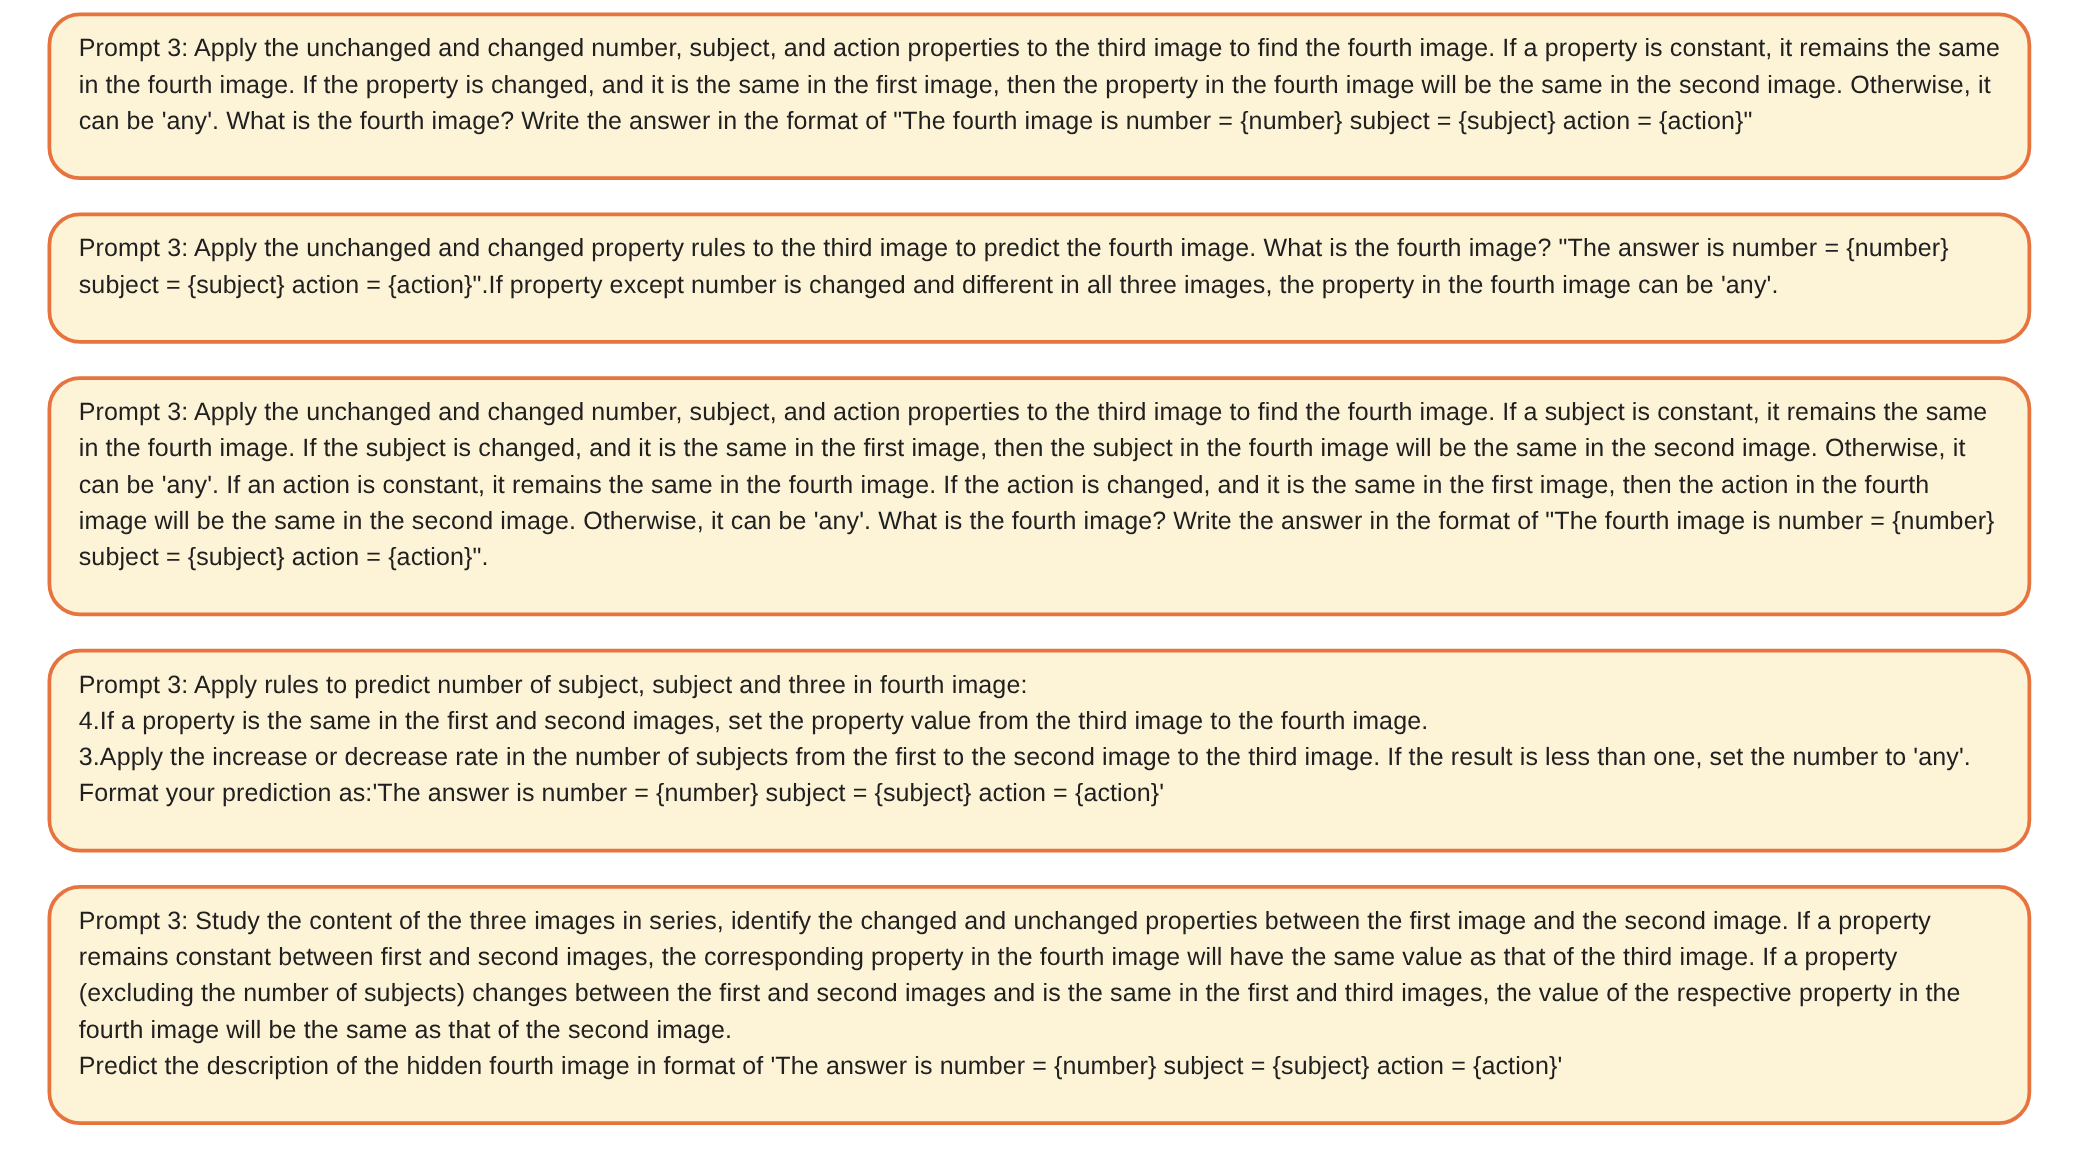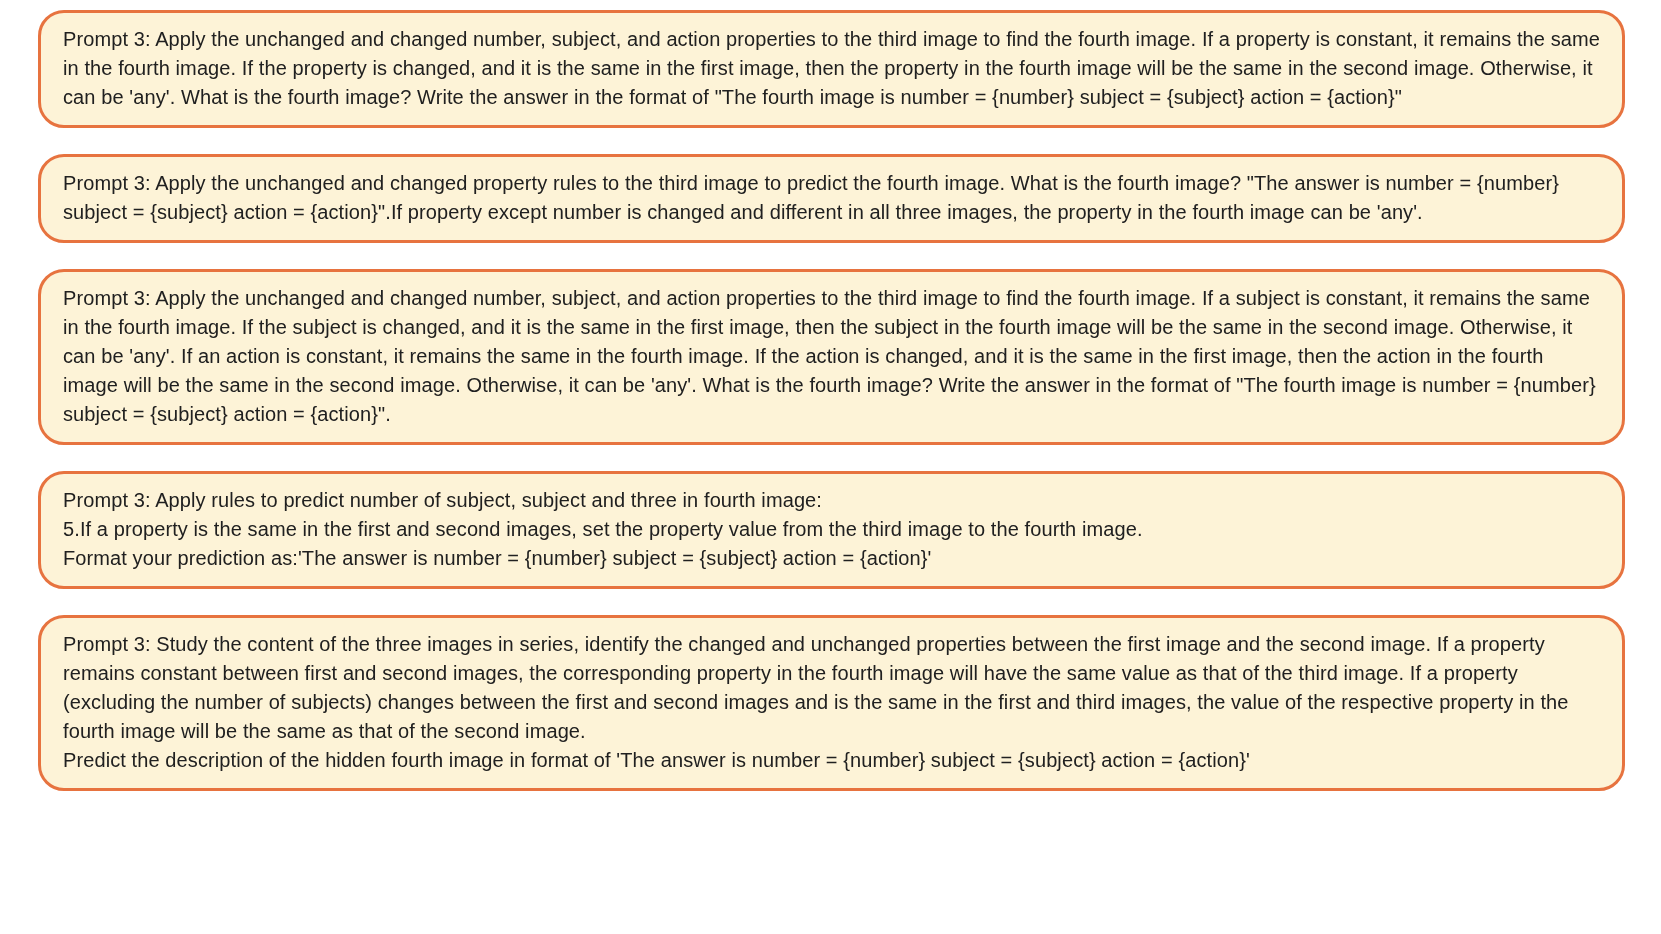--- a/index.html
+++ b/index.html
@@ -17,21 +17,21 @@
   .page {
     box-sizing: border-box;
     width: 1661px;
     padding: 10px 36px 0 38px;
   }
   .prompt-box {
     box-sizing: border-box;
     background: var(--box-bg, #FDF3D7);
     border: 3px solid var(--box-border, #E7733F);
     border-radius: 26px;
-    padding: 12px 22px 13px 22px;
+    padding: 12px 22px 29px 22px;
     margin-bottom: 26px;
     color: var(--text-color, #202020);
     font-size: 20px;
     line-height: 29px;
     letter-spacing: 0.1px;
   }
   .prompt-box .para {
     margin: 0;
     white-space: pre-wrap;
   }
@@ -51,21 +51,22 @@
       </div>
   </div>
   <div class="prompt-box">
     <div>
         <div class="para">Prompt 3: Apply the unchanged and changed number, subject, and action properties to the third image to find the fourth image. If a subject is constant, it remains the same in the fourth image. If the subject is changed, and it is the same in the first image, then the subject in the fourth image will be the same in the second image. Otherwise, it can be 'any'. If an action is constant, it remains the same in the fourth image. If the action is changed, and it is the same in the first image, then the action in the fourth image will be the same in the second image. Otherwise, it can be 'any'. What is the fourth image? Write the answer in the format of "The fourth image is number = {number} subject = {subject} action = {action}".</div>
       </div>
   </div>
   <div class="prompt-box">
     <div>
         <div class="para">Prompt 3: Apply rules to predict number of subject, subject and three in fourth image:</div>
-        <div class="para">5.If a property is the same in the first and second images, set the property value from the third image to the fourth image.</div>
+        <div class="para">4.If a property is the same in the first and second images, set the property value from the third image to the fourth image.</div>
+        <div class="para">3.Apply the increase or decrease rate in the number of subjects from the first to the second image to the third image. If the result is less than one, set the number to 'any'.</div>
         <div class="para">Format your prediction as:'The answer is number = {number} subject = {subject} action = {action}'</div>
       </div>
   </div>
   <div class="prompt-box">
     <div>
         <div class="para">Prompt 3: Study the content of the three images in series, identify the changed and unchanged properties between the first image and the second image. If a property remains constant between first and second images, the corresponding property in the fourth image will have the same value as that of the third image. If a property (excluding the number of subjects) changes between the first and second images and is the same in the first and third images, the value of the respective property in the fourth image will be the same as that of the second image.</div>
         <div class="para">Predict the description of the hidden fourth image in format of 'The answer is number = {number} subject = {subject} action = {action}'</div>
       </div>
   </div>
 </div>

